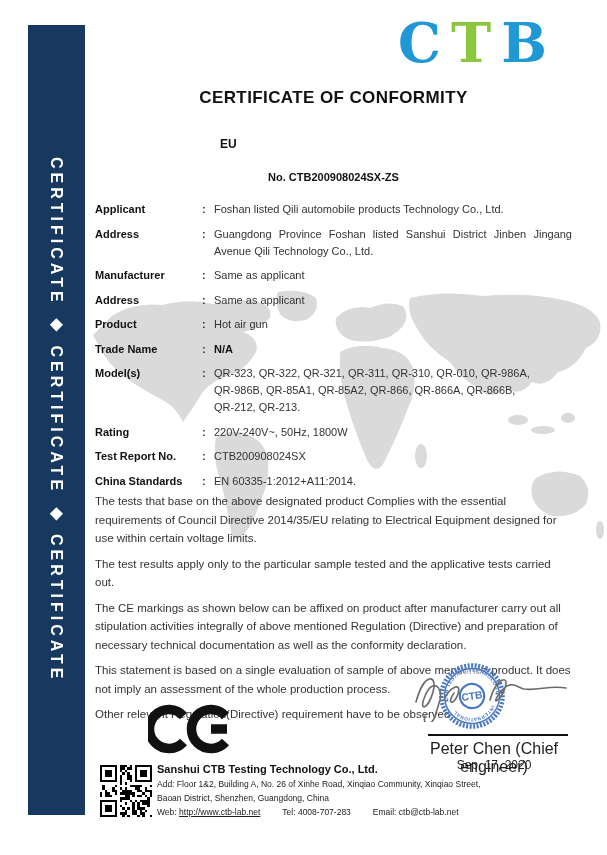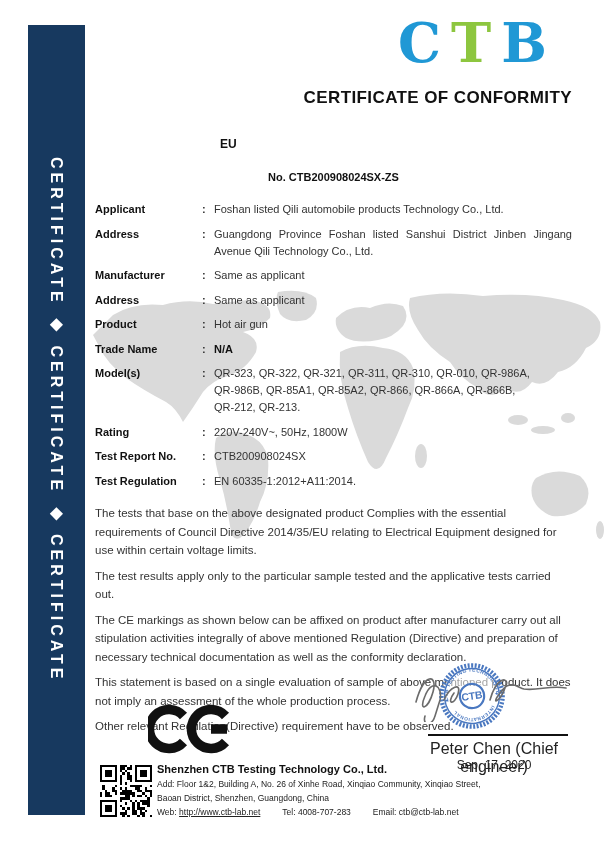--- a/index.html
+++ b/index.html
@@ -24,35 +24,35 @@
   
   .logo {
     position:absolute; left:398px; top:16px; z-index:1;
     font-family:"DejaVu Serif", serif; font-weight:700; font-size:54px; line-height:1;
     letter-spacing:10px;
   }
   .logo .lc { color:#2098d5; }
   .logo .lt { color:#8dc63f; }
   
   .content { position:absolute; left:95px; width:477px; z-index:1; }
-  .title { top:88px; text-align:right; font-size:17px; font-weight:700; color:#111; letter-spacing:.4px; }
+  .title { top:88px; text-align:center; font-size:17px; font-weight:700; color:#111; letter-spacing:.4px; }
   .euline { position:absolute; left:220px; top:137px; display:flex; gap:44px;
             font-size:12px; font-weight:700; color:#111; z-index:1; }
   .certno { top:171px; text-align:center; font-size:11px; font-weight:700; color:#111; }
   
   .fields { top:201px; }
   .frow { display:grid; grid-template-columns:107px 12px 1fr; margin-bottom:7.5px; }
   .flabel { font-size:11px; font-weight:700; color:#111; line-height:17px; }
   .fcolon { font-size:11px; font-weight:700; color:#333; line-height:17px; }
   .fvalue { font-size:11px; color:#333; line-height:17px; }
   .fvalue.justify { text-align:justify; }
   .fvalue.bold { font-weight:700; color:#111; }
   .fvalue.narrow { max-width:318px; }
   
-  .paras { top:504px; }
+  .paras { top:492px; }
   .paras p { font-size:11.5px; color:#333; line-height:18.5px; margin-bottom:7px; }
   
   .ce { position:absolute; left:148px; top:702px; z-index:1; }
   
   .stamp { position:absolute; left:436px; top:660px; width:72px; height:72px; z-index:2; transform:rotate(-8deg); }
   .sig { position:absolute; left:410px; top:660px; width:162px; height:62px; z-index:3; }
   .sigline { position:absolute; left:428px; top:734px; width:140px; border-top:2px solid #111; z-index:3; }
   .signame { position:absolute; left:408px; top:740px; width:172px; text-align:center;
              font-size:16px; color:#222; z-index:3; }
   .sigdate { position:absolute; left:408px; top:758px; width:172px; text-align:center;
@@ -142,21 +142,21 @@
       <div class="flabel">Rating</div>
       <div class="fcolon">:</div>
       <div class="fvalue">220V-240V~, 50Hz, 1800W</div>
     </div>
     <div class="frow">
       <div class="flabel">Test Report No.</div>
       <div class="fcolon">:</div>
       <div class="fvalue">CTB200908024SX</div>
     </div>
     <div class="frow">
-      <div class="flabel">Test Regulation</div>
+      <div class="flabel">China Standards</div>
       <div class="fcolon">:</div>
       <div class="fvalue">EN 60335-1:2012+A11:2014.</div>
     </div>
   </div>
 
   <div class="content paras abs">
     <p>The tests that base on the above designated product Complies with the essential requirements of Council Directive 2014/35/EU relating to Electrical Equipment designed for use within certain voltage limits.</p>
     <p>The test results apply only to the particular sample tested and the applicative tests carried out.</p>
     <p>The CE markings as shown below can be affixed on product after manufacturer carry out all stipulation activities integrally of above mentioned Regulation (Directive) and preparation of necessary technical documentation as well as the conformity declaration.</p>
     <p>This statement is based on a single evaluation of sample of above mentioned product. It does not imply an assessment of the whole production process.</p>
@@ -323,21 +323,21 @@
       <rect x="1" y="1" width="5" height="5" fill="#fff"></rect>
       <rect x="2" y="2" width="3" height="3" fill="#000"></rect>
       <rect x="14" y="0" width="7" height="7" fill="#000"></rect>
       <rect x="15" y="1" width="5" height="5" fill="#fff"></rect>
       <rect x="16" y="2" width="3" height="3" fill="#000"></rect>
       <rect x="0" y="14" width="7" height="7" fill="#000"></rect>
       <rect x="1" y="15" width="5" height="5" fill="#fff"></rect>
       <rect x="2" y="16" width="3" height="3" fill="#000"></rect>
     </svg>
   <div class="footer">
-    <div class="f-company">Shenzhen CTB Testing Technology Co., Ltd.</div>
+    <div class="f-company">Sanshui CTB Testing Technology Co., Ltd.</div>
     <div class="f-addr">Add: Floor 1&amp;2, Building A, No. 26 of Xinhe Road, Xinqiao Community, Xinqiao Street,</div>
     <div class="f-addr">Baoan District, Shenzhen, Guangdong, China</div>
     <div class="f-webrow">
       <span>
         <span>Web:</span>
         <span class="f-weblink">http://www.ctb-lab.net</span>
       </span>
       <span>Tel: 4008-707-283</span>
       <span>Email: ctb@ctb-lab.net</span>
     </div>

